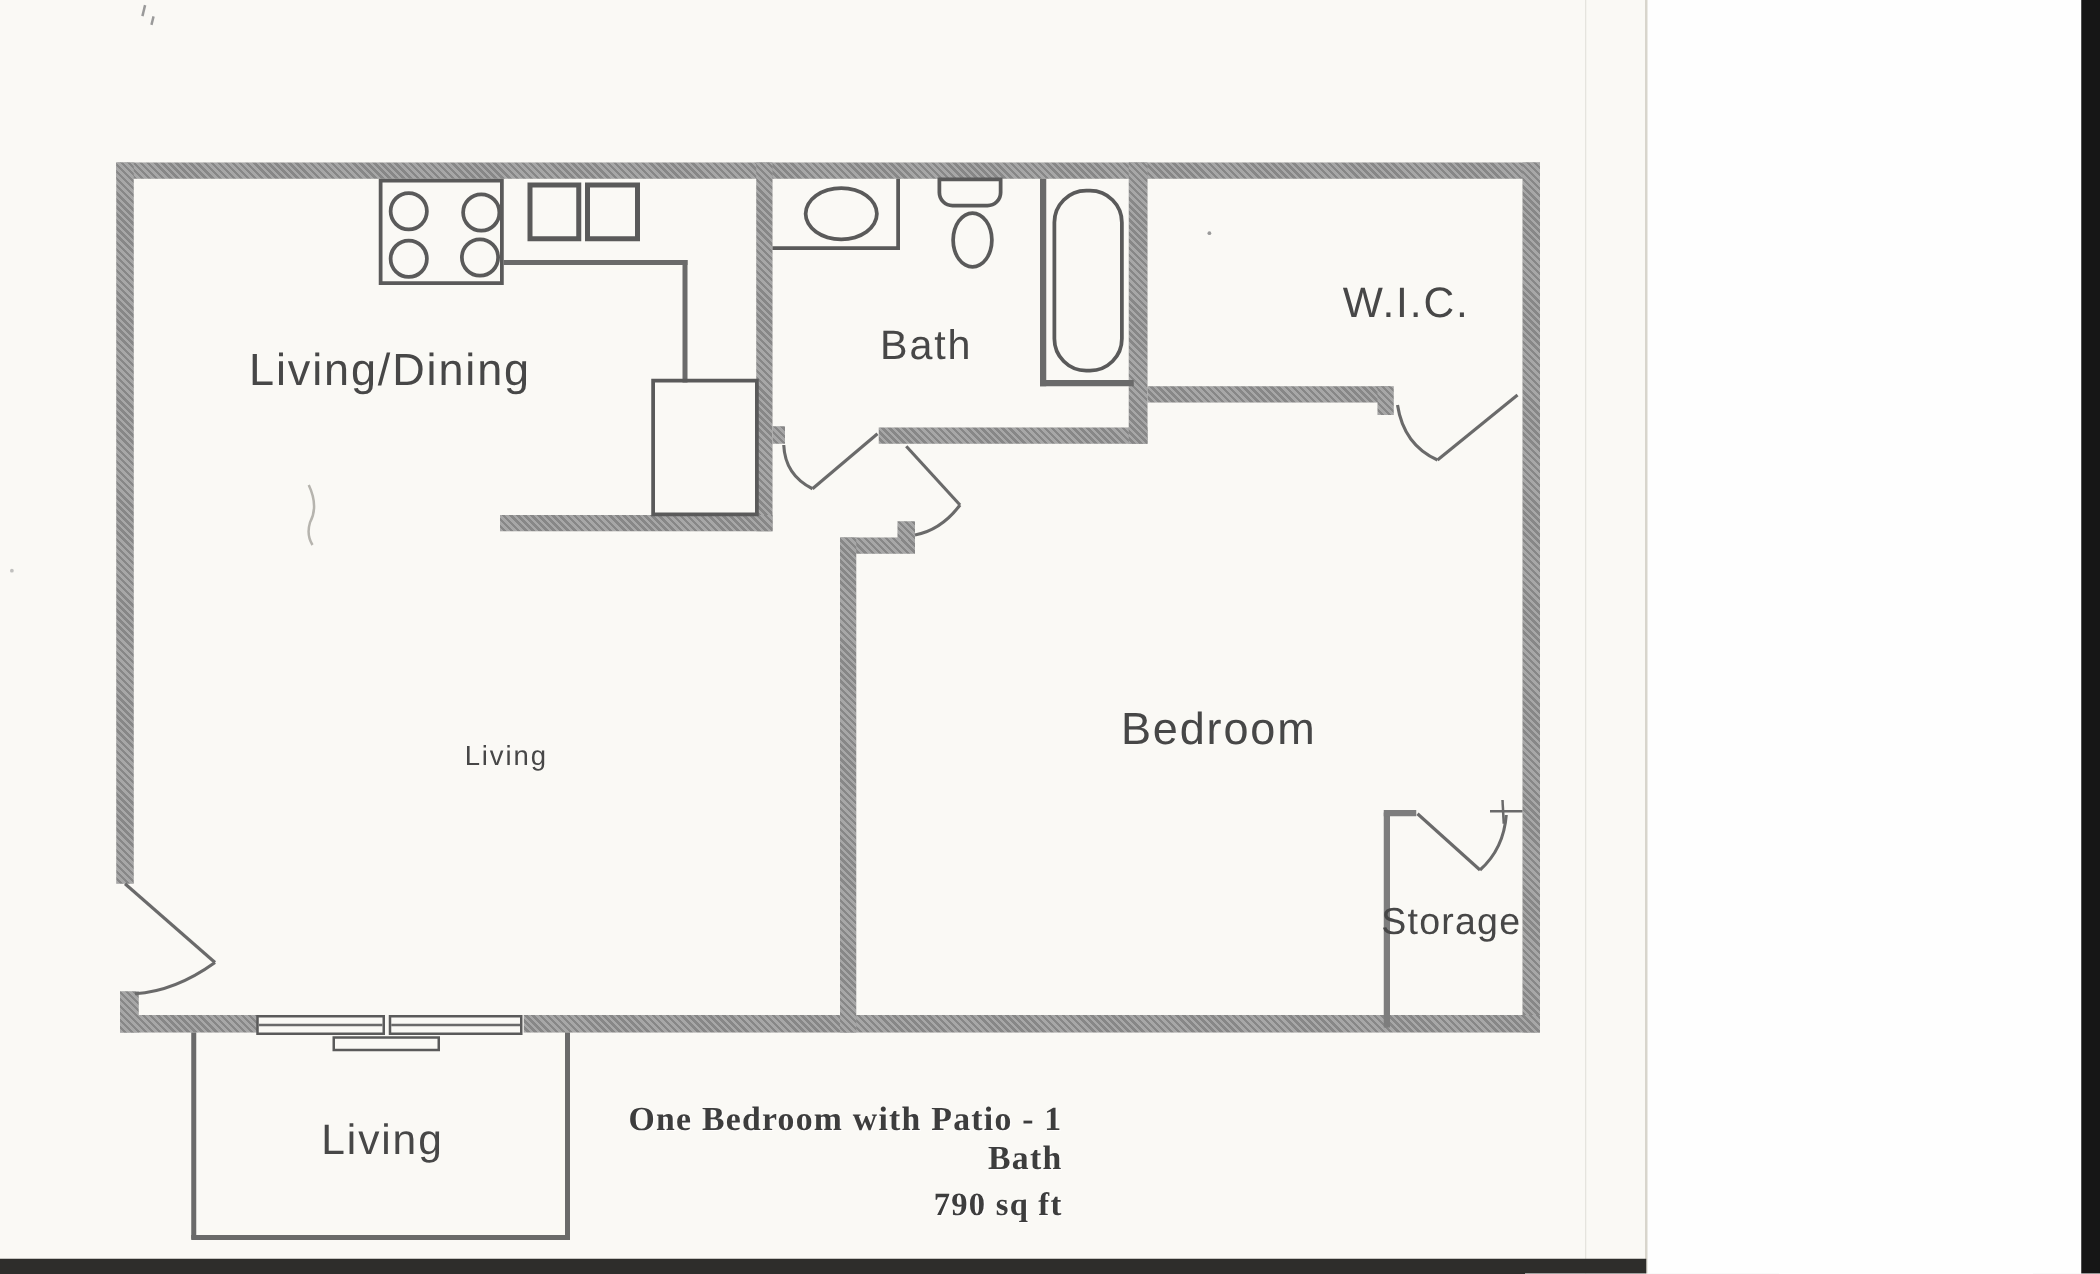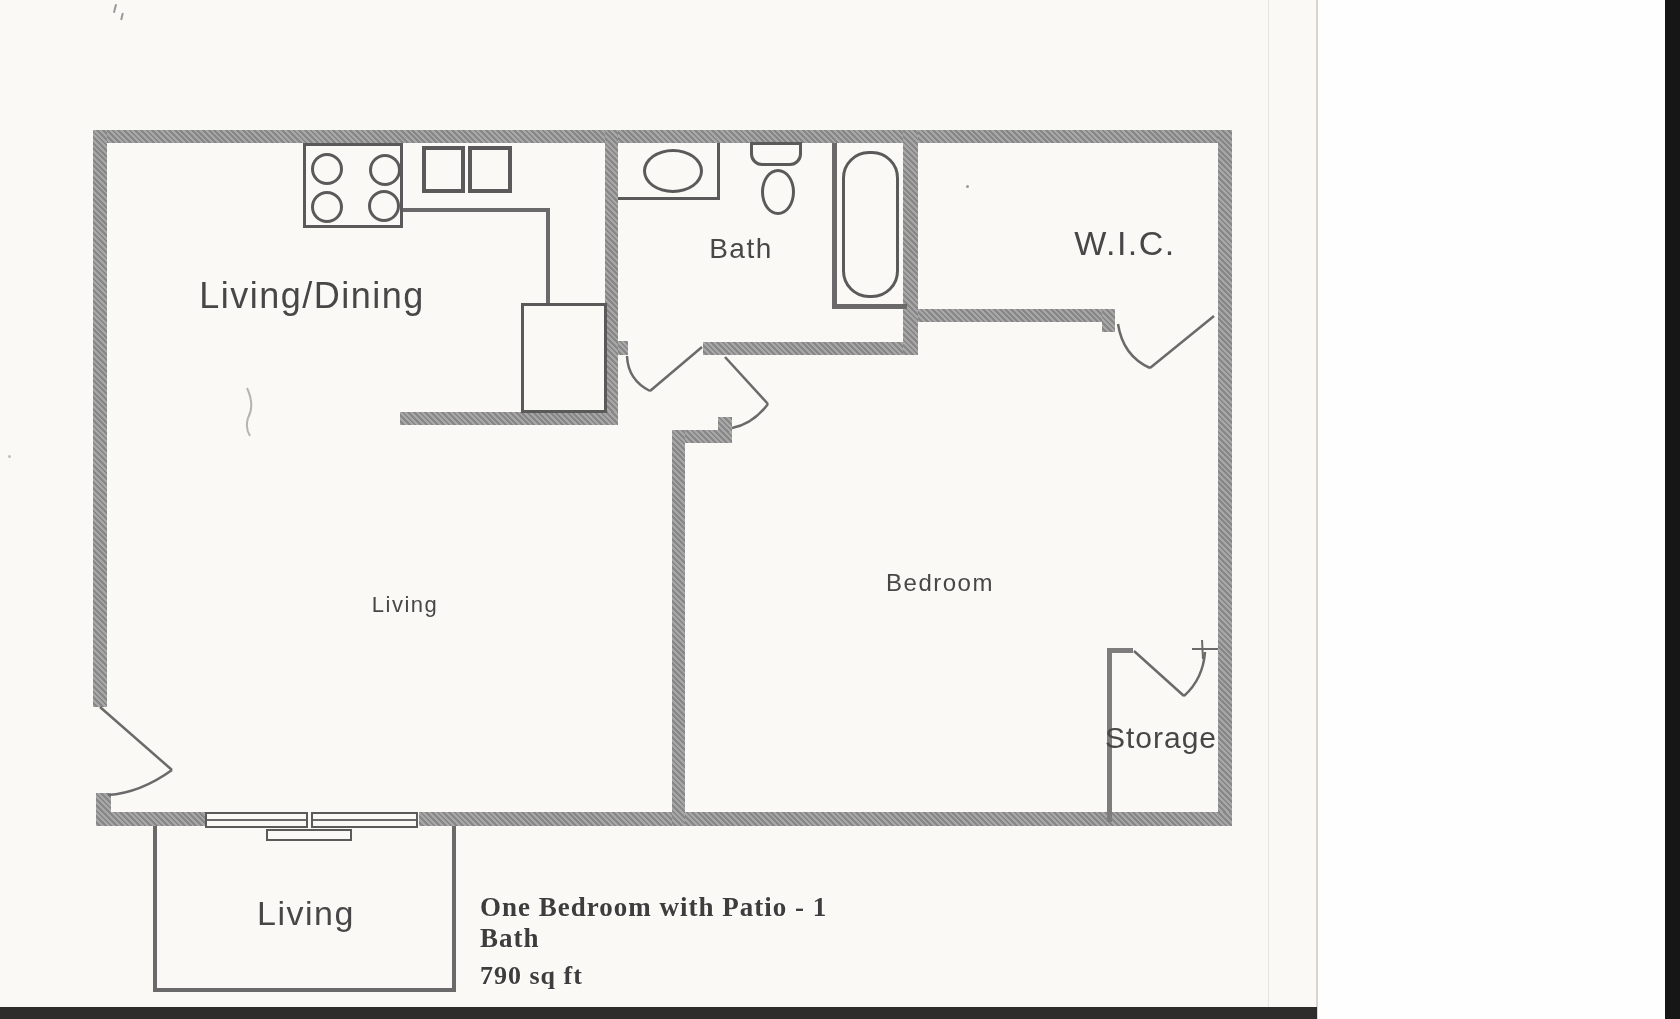--- a/index.html
+++ b/index.html
@@ -19,22 +19,22 @@
   .wall-thin{position:absolute;background:#7d7d7d;}
 
   
   .fx{position:absolute;border:3px solid #5a5a5a;background:transparent;}
   .fxline{position:absolute;background:#6a6a6a;}
   .round{border-radius:50%;}
 
   
   .room-label{position:absolute;transform:translate(-50%,-50%);color:#474747;
               letter-spacing:1.5px;white-space:nowrap;}
-  .caption{position:absolute;left:480px;top:880px;width:370px;text-align:left;
-           font-family:"Liberation Serif",serif;font-weight:700;color:#3d3d3d;margin-top:12px;}
+  .caption{position:absolute;left:480px;top:880px;width:370px;text-align:right;
+           font-family:"Liberation Serif",serif;font-weight:700;color:#3d3d3d;}
   .caption .l1{font-size:27px;letter-spacing:1px;text-shadow:1px 1px 0 rgba(255,255,255,.85);}
   .caption .l2{font-size:26px;margin-top:7px;letter-spacing:1px;text-shadow:1px 1px 0 rgba(255,255,255,.85);}
 
   .watermark{position:absolute;left:10px;top:928px;font-size:68px;letter-spacing:-1px;
              white-space:nowrap;color:rgba(238,238,238,0.88);
              -webkit-text-stroke:1.5px rgba(158,158,158,0.9);
              text-shadow:1px 1px 0 #b2b2b2,-1px -1px 0 #d8d8d8,3px 4px 4px rgba(80,80,80,.12);}
 
   svg.overlay{position:absolute;left:0;top:0;pointer-events:none;}
   .speck{position:absolute;background:#9a9a9a;}
@@ -118,24 +118,24 @@
       <path d="M1134,651 L1184,696"></path>
       <path d="M1184,696 Q1203,679 1205,652"></path>
       <path d="M1192,649 L1218,649" stroke-width="2"></path>
       <path d="M1202,640 L1203,659" stroke-width="2"></path>
 
       <path d="M247,388 Q255,405 248,418 Q245,428 250,436" stroke="#b6b4ae" stroke-width="2"></path>
     </g>
   </svg>
 
   <span class="room-label" style="left:312px;top:296px;font-size:36px">Living/Dining</span>
-  <span class="room-label" style="left:741px;top:249px;font-size:28px">Bath</span>
+  <span class="room-label" style="left:741px;top:276px;font-size:33px">Bath</span>
   <span class="room-label" style="left:1125px;top:243px;font-size:34px">W.I.C.</span>
   <span class="room-label" style="left:405px;top:605px;font-size:22px">Living</span>
-  <span class="room-label" style="left:940px;top:583px;font-size:24px">Bedroom</span>
+  <span class="room-label" style="left:975px;top:583px;font-size:36px">Bedroom</span>
   <span class="room-label" style="left:1161px;top:738px;font-size:30px;letter-spacing:1px">Storage</span>
   <span class="room-label" style="left:306px;top:913px;font-size:34px">Living</span>
 
   <div class="caption">
     <div class="l1">One Bedroom with Patio - 1 Bath</div>
     <div class="l2">790 sq ft</div>
   </div>
 
 
   <div class="speck" style="left:114px;top:4px;width:2px;height:9px;transform:rotate(14deg)"></div>

